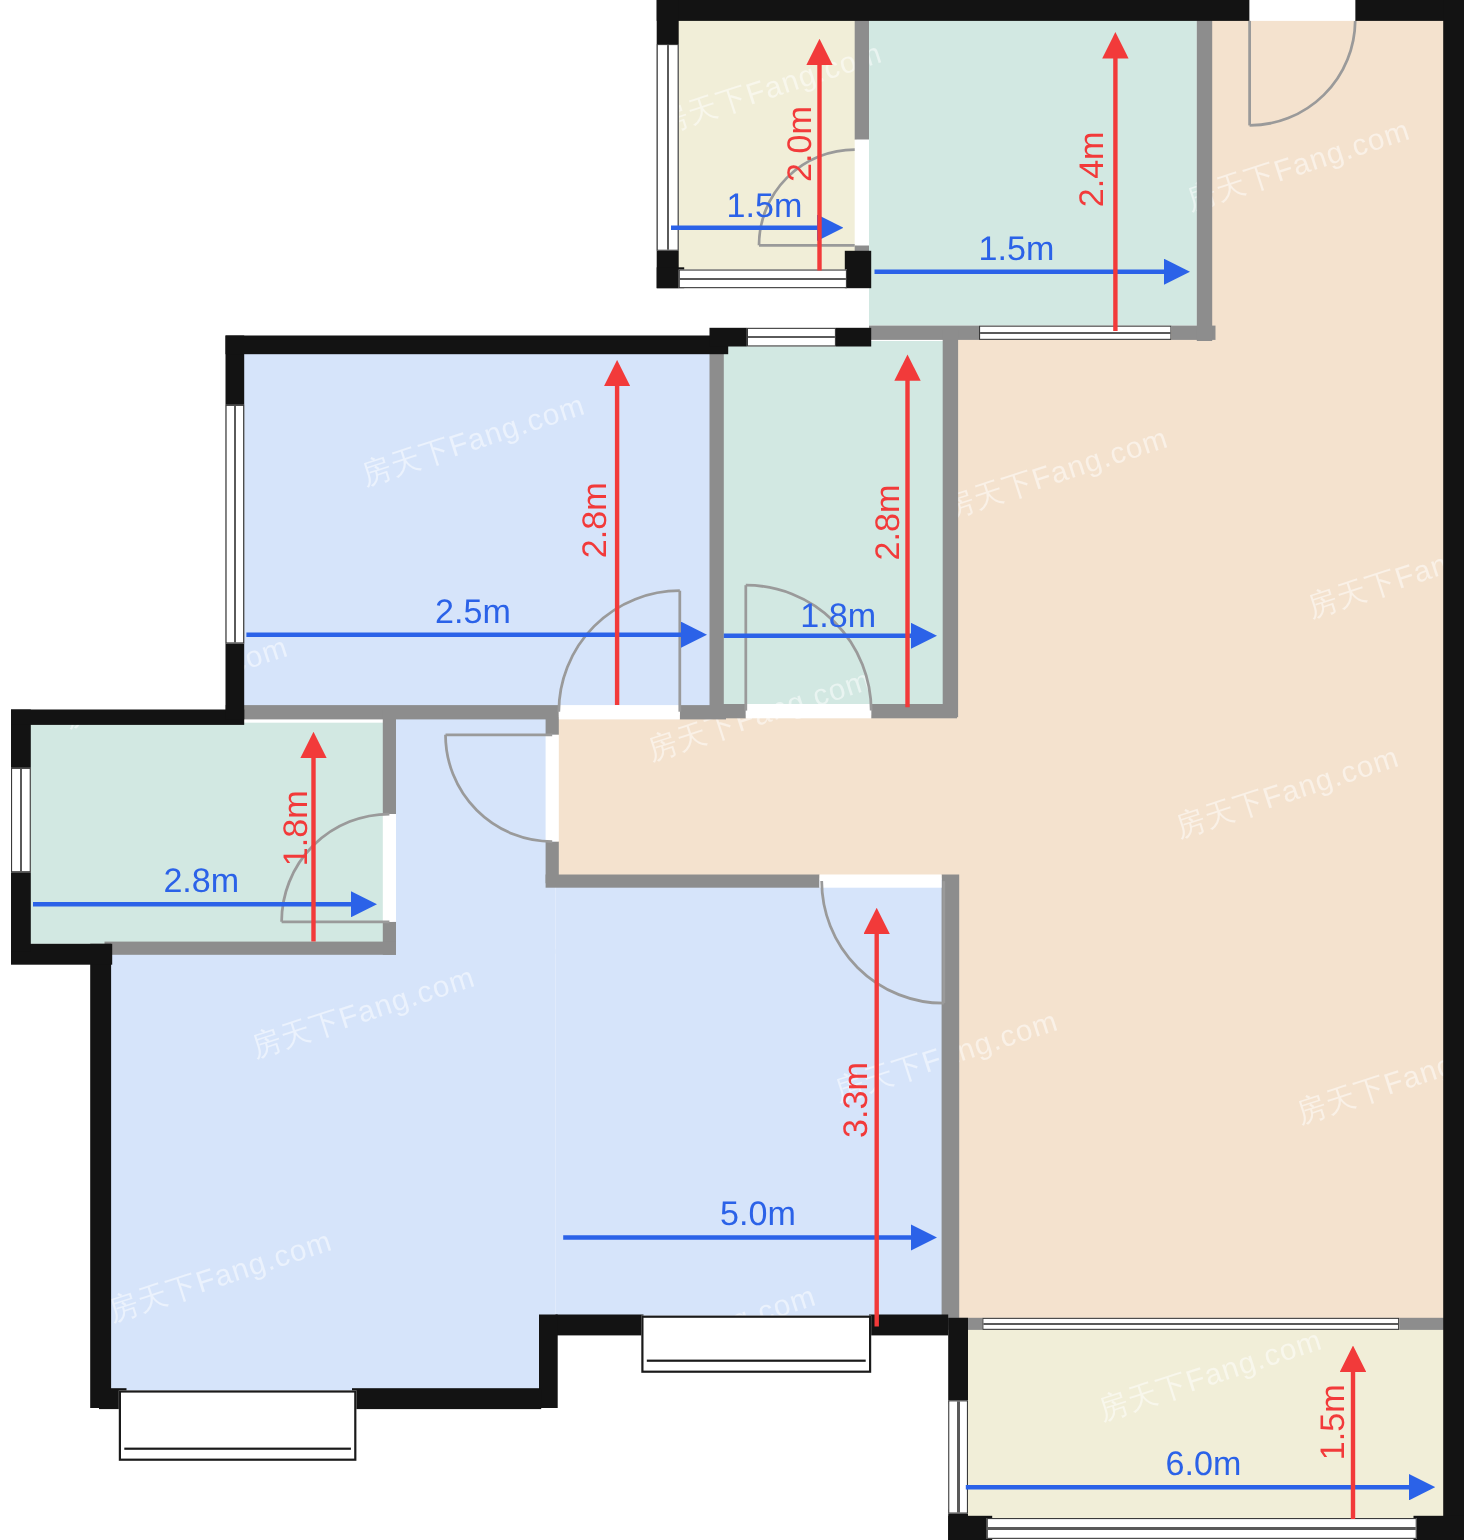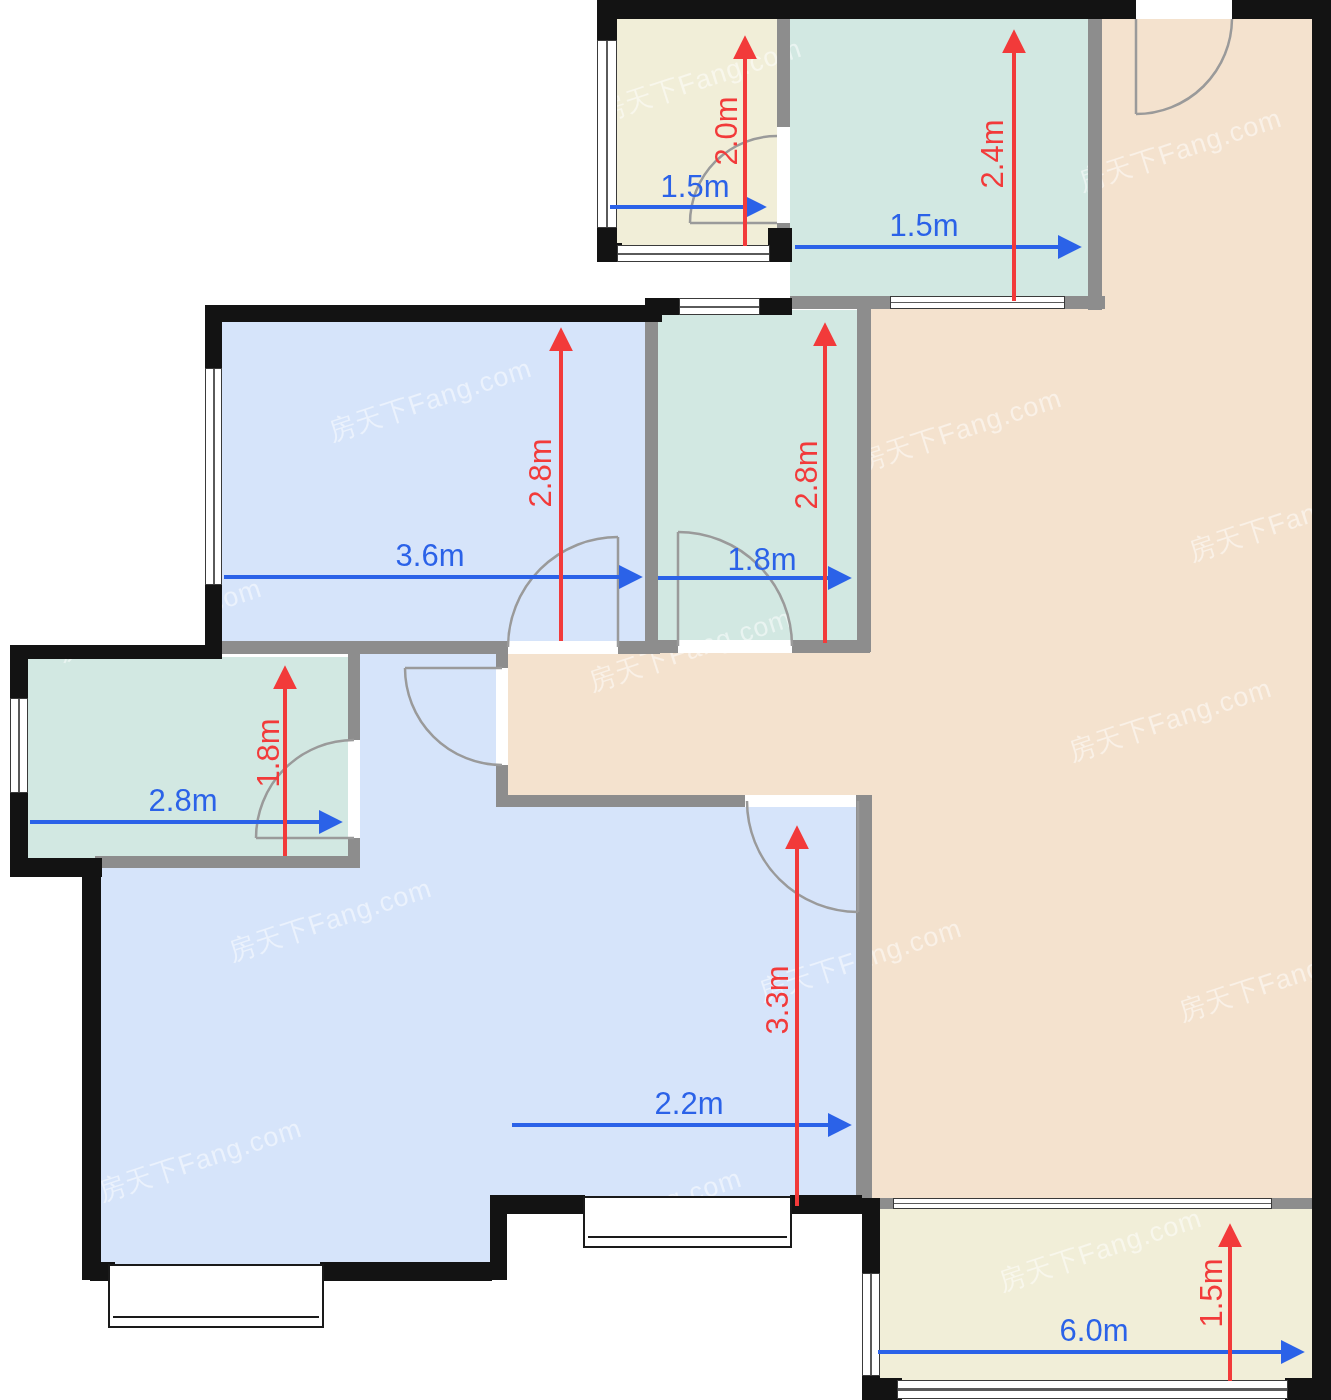--- a/index.html
+++ b/index.html
@@ -162,24 +162,24 @@
       <line x1="561" y1="641" x2="561" y2="332" marker-end="url(#ar)"></line>
       <line x1="825" y1="643" x2="825" y2="327" marker-end="url(#ar)"></line>
       <line x1="285" y1="856" x2="285" y2="670" marker-end="url(#ar)"></line>
       <line x1="797" y1="1206" x2="797" y2="830" marker-end="url(#ar)"></line>
       <line x1="1230" y1="1381" x2="1230" y2="1228" marker-end="url(#ar)"></line>
     </g>
   </svg>
 
   <div class="dim-label" style="left:695px;top:187px;">1.5m</div>
   <div class="dim-label" style="left:924px;top:226px;">1.5m</div>
-  <div class="dim-label" style="left:430px;top:556px;">3.6m</div>
+  <div class="dim-label" style="left:430px;top:556px;">2.5m</div>
   <div class="dim-label" style="left:762px;top:560px;">1.8m</div>
   <div class="dim-label" style="left:183px;top:801px;">2.8m</div>
-  <div class="dim-label" style="left:689px;top:1104px;">2.2m</div>
+  <div class="dim-label" style="left:689px;top:1104px;">5.0m</div>
   <div class="dim-label" style="left:1094px;top:1331px;">6.0m</div>
 
   <div class="dim-label red" style="left:727px;top:131px;">2.0m</div>
   <div class="dim-label red" style="left:993px;top:154px;">2.4m</div>
   <div class="dim-label red" style="left:541px;top:473px;">2.8m</div>
   <div class="dim-label red" style="left:807px;top:475px;">2.8m</div>
   <div class="dim-label red" style="left:269px;top:753px;">1.8m</div>
   <div class="dim-label red" style="left:778px;top:1000px;">3.3m</div>
   <div class="dim-label red" style="left:1212px;top:1293px;">1.5m</div>
 

